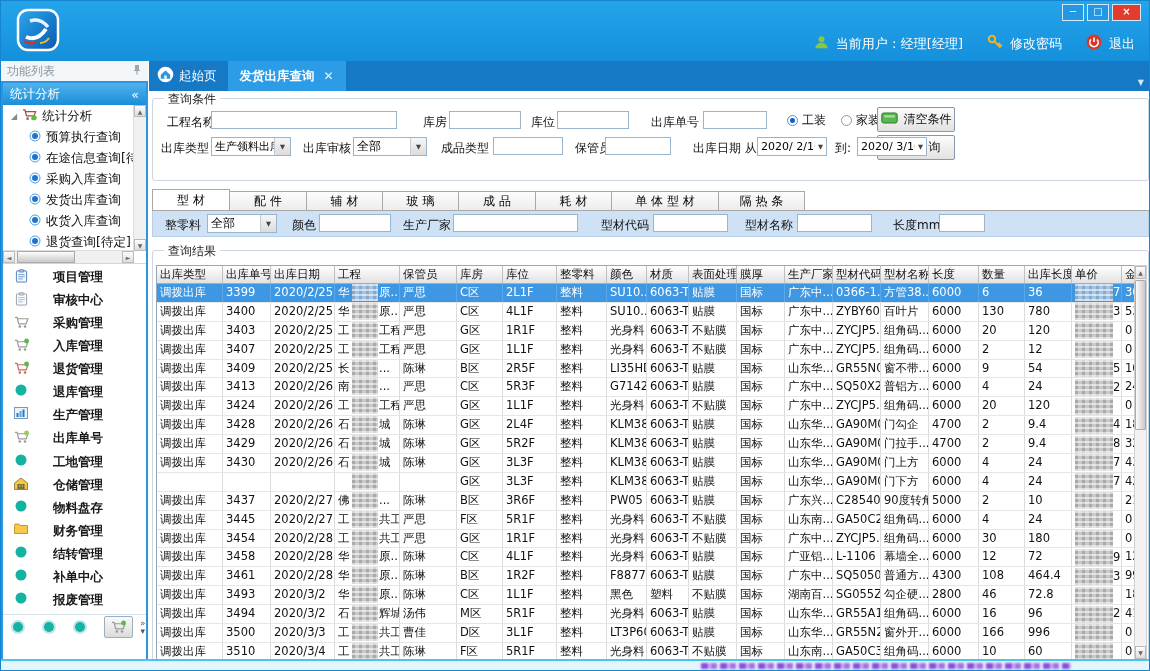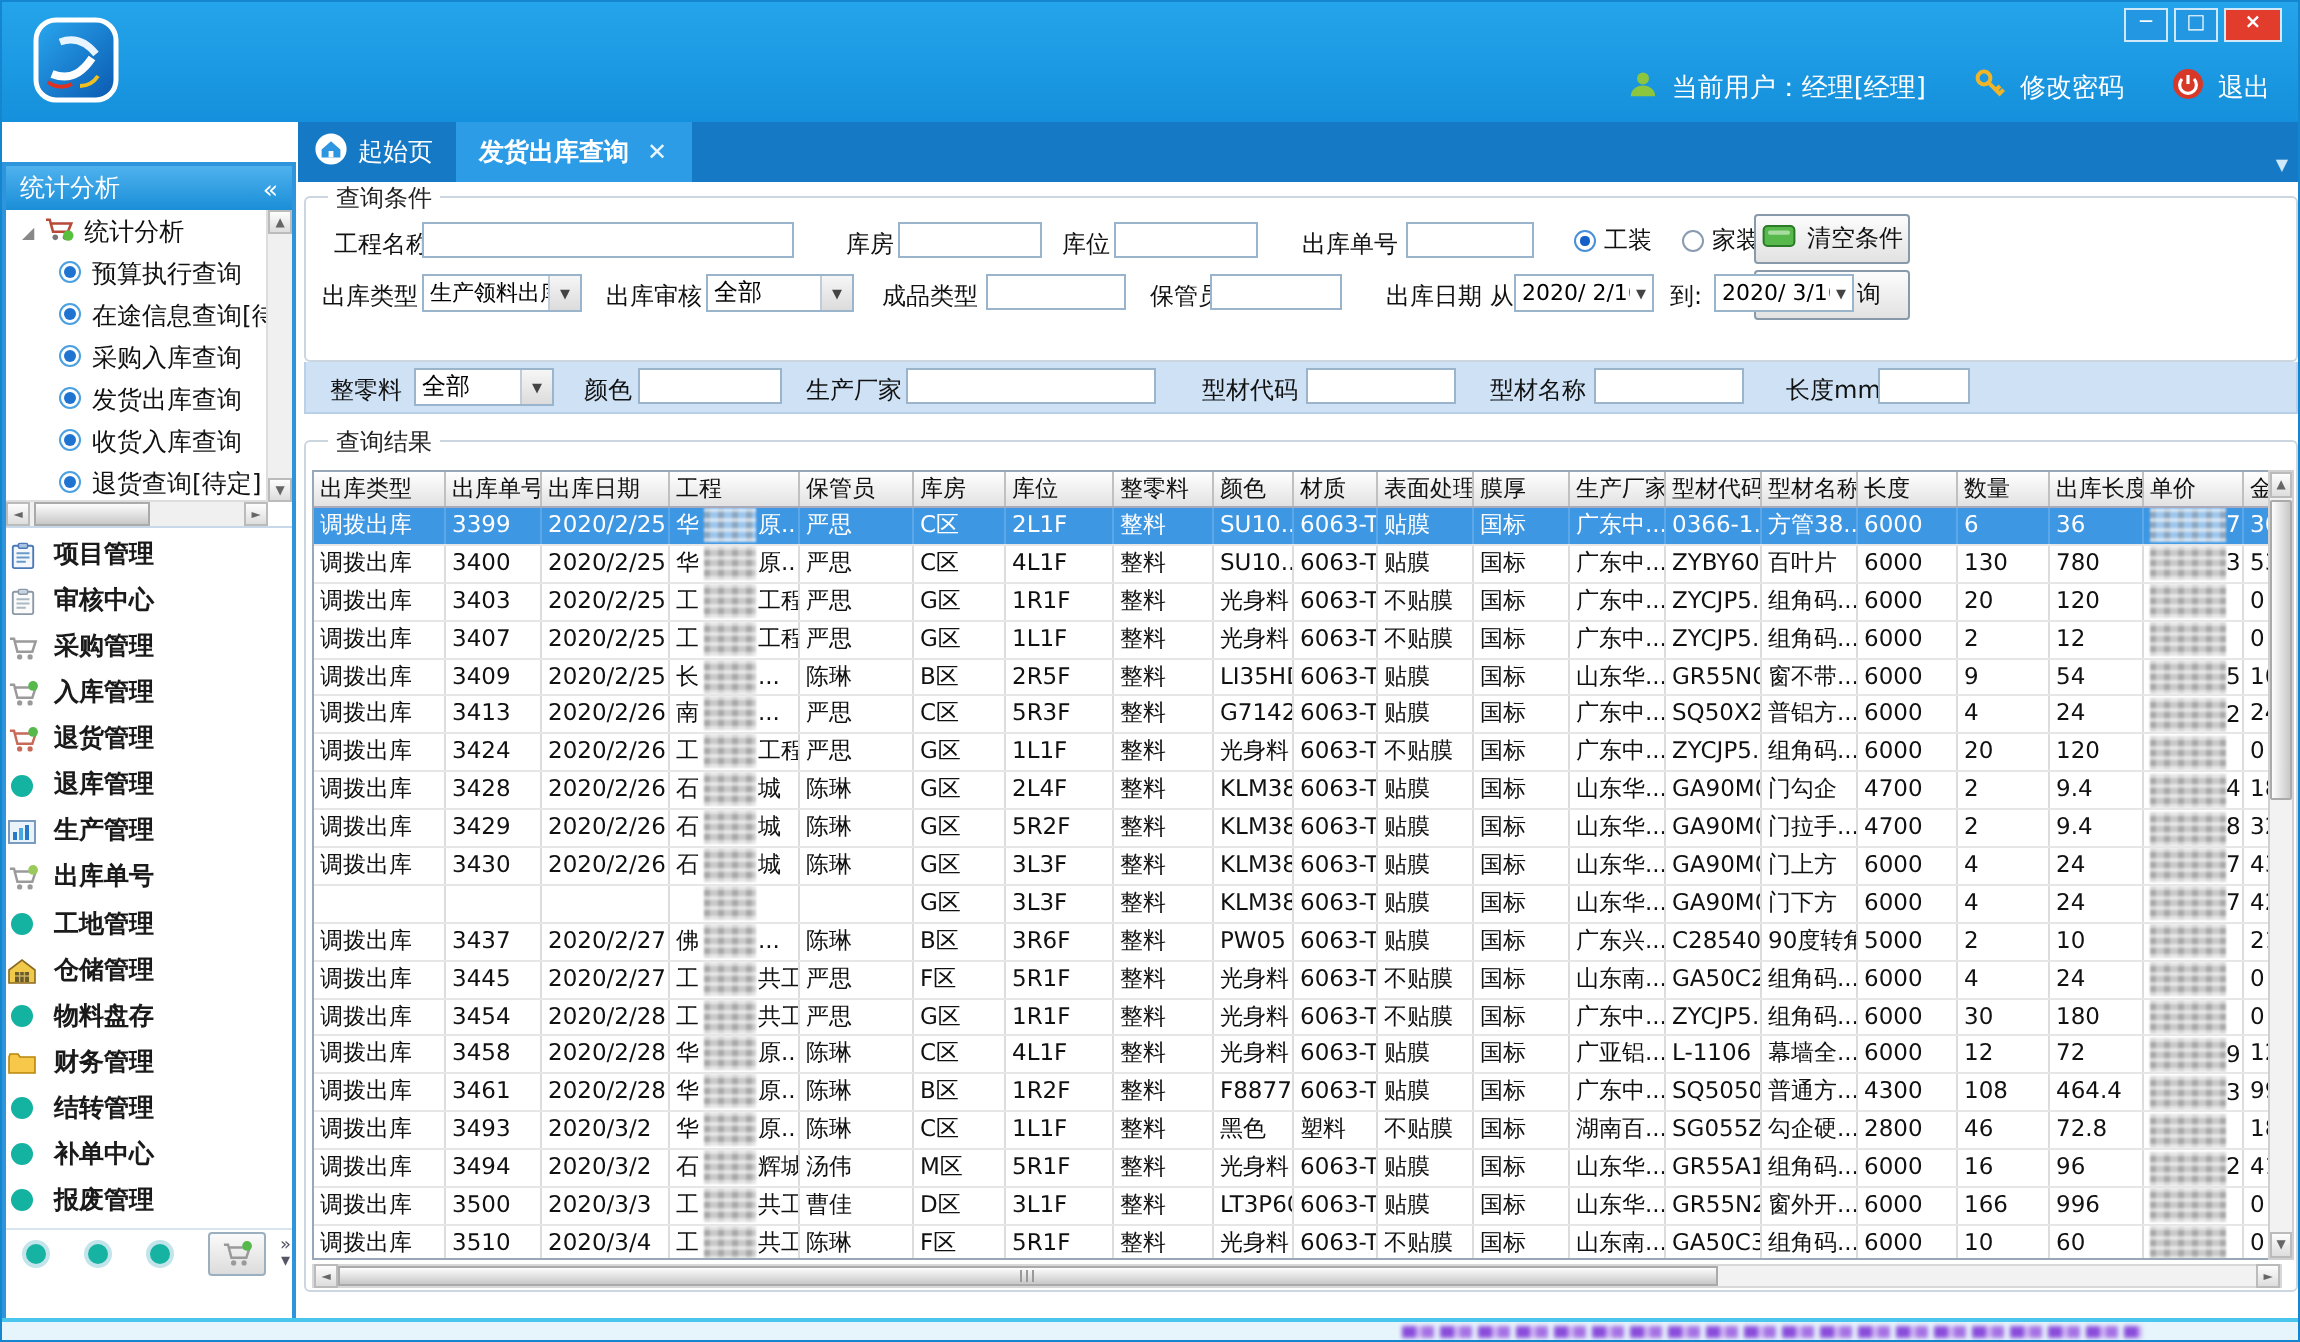--- a/index.html
+++ b/index.html
@@ -21,21 +21,21 @@
   .section-header{height:22px;background:linear-gradient(#4fb2ee,#1a8ed8);color:#fff;display:flex;align-items:center;justify-content:space-between;padding:0 7px;font-size:12.5px;}
   .tree-box{position:relative;height:158px;border-bottom:1px solid #c8d8e8;overflow:hidden;}
   .tree-root{height:22px;display:flex;align-items:center;gap:5px;padding-left:8px;font-size:12.5px;color:#111;white-space:nowrap;}
   .tree-exp{color:#888;font-size:8px;}
   .tree-item{height:21px;display:flex;align-items:center;gap:5px;padding-left:26px;font-size:12.5px;color:#111;white-space:nowrap;}
   .tree-vsb{position:absolute;right:0;top:0;bottom:12px;width:12px;background:#f0f0f0;border-left:1px solid #ddd;display:flex;flex-direction:column;justify-content:space-between;}
   .tree-hsb{position:absolute;left:0;right:12px;bottom:0;height:12px;background:#f0f0f0;border-top:1px solid #ddd;display:flex;align-items:center;}
   .sar{width:12px;height:12px;background:linear-gradient(#fdfdfd,#ddd);border:1px solid #bbb;box-sizing:border-box;color:#666;font-size:6px;display:flex;align-items:center;justify-content:center;}
   .tree-hsb .thumb{width:56px;height:10px;margin-left:2px;background:linear-gradient(#fdfdfd,#c8c8c8);border:1px solid #aaa;}
   .side-menu{height:346px;display:flex;flex-direction:column;justify-content:space-around;padding:2px 0;}
-  .side-item{display:flex;align-items:center;gap:8px;font-weight:bold;font-size:12.5px;color:#1a1a1a;white-space:nowrap;}
+  .side-item{display:flex;align-items:flex-start;gap:24px;padding-left:10px;font-weight:bold;font-size:12.5px;color:#1a1a1a;white-space:nowrap;}
   .side-item .mi{width:16px;display:flex;justify-content:center;}
   .side-bottom{height:24px;display:flex;align-items:center;border-top:1px solid #d8e4ee;padding-left:8px;}
   .qdot{width:10px;height:10px;border-radius:50%;background:#17b3a2;border:2px solid #c2e4ea;margin-right:17px;}
   .qbtn{width:27px;height:20px;border:1px solid #9ab0c0;border-radius:2px;background:linear-gradient(#fafafa,#dcdcdc);display:flex;align-items:center;justify-content:center;}
   .qmore{color:#556;font-size:9px;line-height:8px;text-align:center;margin-left:7px;}
   
   .main{position:absolute;left:148px;top:60px;width:1002px;height:600px;background:#fff;}
   .tab-bar{height:30px;background:#1579c6;position:relative;display:flex;align-items:stretch;}
   .home-tab{display:flex;align-items:center;gap:5px;padding:0 11px 0 8px;color:#fff;font-size:12.5px;}
   .active-tab{background:#2d9ce6;display:flex;align-items:center;gap:9px;padding:0 12px;color:#fff;font-weight:bold;font-size:12.5px;}
@@ -132,20 +132,27 @@
       <span><svg width="16" height="16" viewBox="0 0 16 16">
             <circle cx="8" cy="8" r="7.5" fill="#d83828"></circle>
             <path d="M8 3.5v4.5" stroke="#fff" stroke-width="1.6"></path>
             <path d="M5 5.5a4.2 4.2 0 1 0 6 0" fill="none" stroke="#fff" stroke-width="1.6"></path>
           </svg></span>
       <span>退出</span>
     </div>
   </div>
 
   <div class="sidebar">
+    <div class="func-header">
+      <span>功能列表</span>
+      <span><svg width="10" height="11" viewBox="0 0 10 11">
+            <path d="M3 1h4v4.5l1.5 1.5H1.5L3 5.5z" fill="#9aa8b4"></path>
+            <path d="M5 7v3.5" stroke="#9aa8b4" stroke-width="1.2"></path>
+          </svg></span>
+    </div>
     <div class="side-body">
       <div class="section-header">
         <span>统计分析</span>
         <span>«</span>
       </div>
       <div class="tree-box">
         <div class="tree-root">
           <span class="tree-exp">◢</span>
           <span><svg width="15" height="13" viewBox="0 0 16 14">
                 <path d="M1 2h2l1.8 6.5h8L14.6 4H4" fill="none" stroke="#b84a3a" stroke-width="1.4"></path>
@@ -444,20 +451,30 @@
           <span class="cv" style="font-size:11px">2020/ 2/16</span>
           <span class="ar" style="width:11px;background:none;border:none">▼</span>
         </div>
       <span class="f-label" style="left:682px;top:41px">到:</span>
       <div class="combo" style="left:704px;top:38px;width:70px">
           <span class="cv" style="font-size:11px">2020/ 3/16</span>
           <span class="ar" style="width:11px;background:none;border:none">▼</span>
         </div>
     </div>
 
+    <div class="mstrip">
+        <div class="mtab on" style="width:78px">型  材</div>
+        <div class="mtab" style="width:78px">配  件</div>
+        <div class="mtab" style="width:77px">辅  材</div>
+        <div class="mtab" style="width:77px">玻  璃</div>
+        <div class="mtab" style="width:78px">成  品</div>
+        <div class="mtab" style="width:77px">耗  材</div>
+        <div class="mtab" style="width:108px">单 体 型 材</div>
+        <div class="mtab" style="width:87px">隔 热 条</div>
+      </div>
     <div class="subfilter">
       <span class="f-label" style="left:12px;top:6px">整零料</span>
       <div class="combo" style="left:54px;top:3px;width:70px">
           <span class="cv">全部</span>
           <span class="ar">▼</span>
         </div>
       <span class="f-label" style="left:139px;top:6px">颜色</span>
       <input class="tb" style="left: 166px; top: 3px; width: 72px;">
       <span class="f-label" style="left:250px;top:6px">生产厂家</span>
       <input class="tb" style="left: 300px; top: 3px; width: 125px;">

